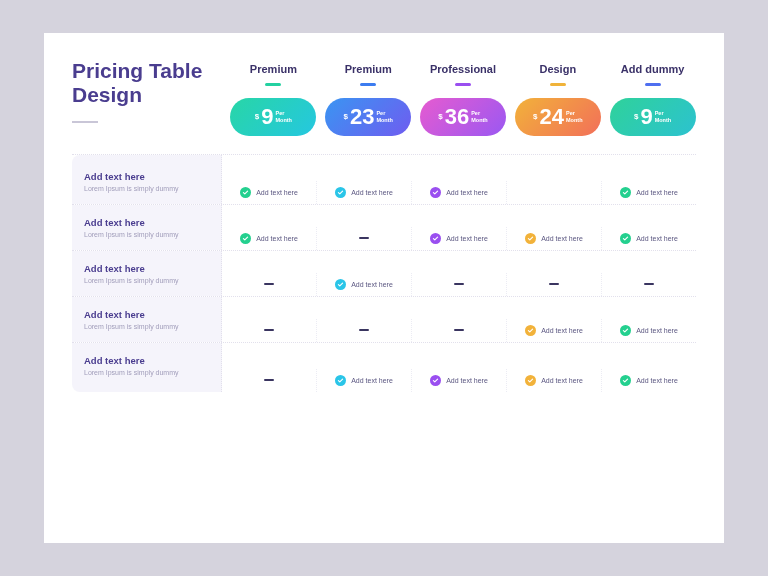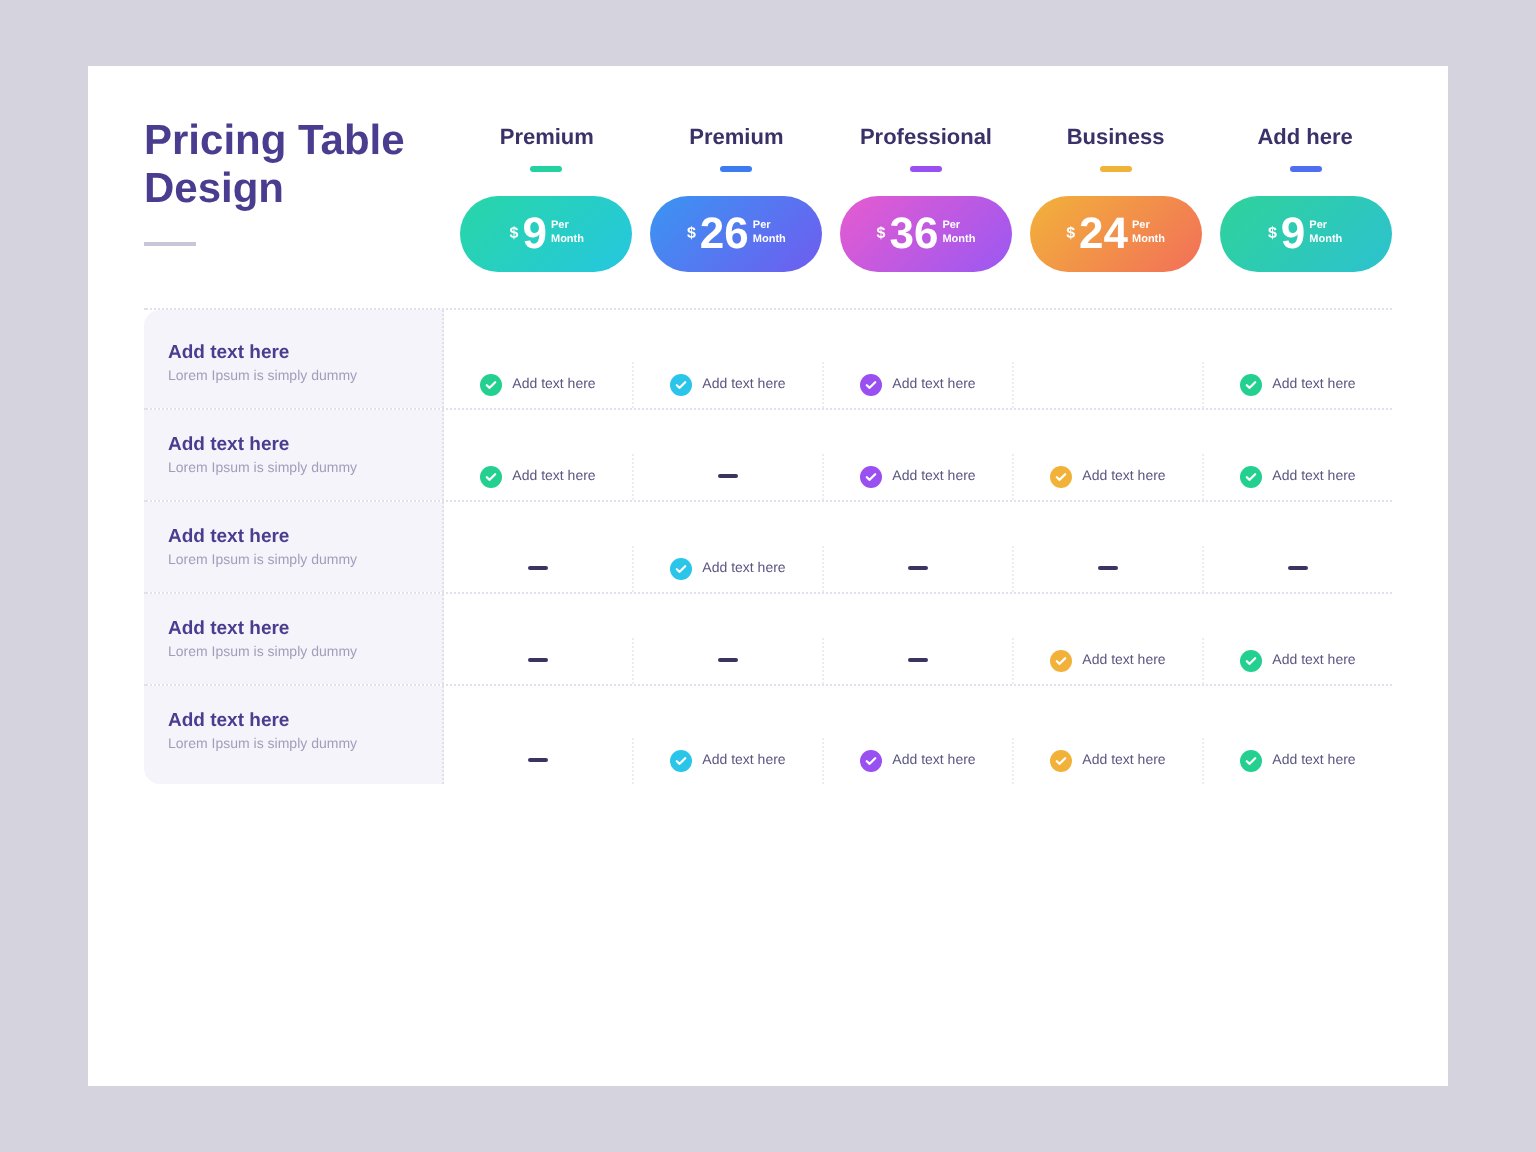--- a/index.html
+++ b/index.html
@@ -178,49 +178,49 @@
               <span class="per">Per<br>Month</span>
             </div>
           </div>
         </div>
         <div class="plan">
           <div class="plan-name">Premium</div>
           <div class="plan-under c-business"></div>
           <div class="pill g-business">
             <div class="pill-inner">
               <span class="dollar">$</span>
-              <span class="amount">26</span>
+              <span class="amount">23</span>
               <span class="per">Per<br>Month</span>
             </div>
           </div>
         </div>
         <div class="plan">
           <div class="plan-name">Professional</div>
           <div class="plan-under c-pro"></div>
           <div class="pill g-pro">
             <div class="pill-inner">
               <span class="dollar">$</span>
               <span class="amount">36</span>
               <span class="per">Per<br>Month</span>
             </div>
           </div>
         </div>
         <div class="plan">
-          <div class="plan-name">Business</div>
+          <div class="plan-name">Design</div>
           <div class="plan-under c-premium"></div>
           <div class="pill g-premium">
             <div class="pill-inner">
               <span class="dollar">$</span>
               <span class="amount">24</span>
               <span class="per">Per<br>Month</span>
             </div>
           </div>
         </div>
         <div class="plan">
-          <div class="plan-name">Add here</div>
+          <div class="plan-name">Add dummy</div>
           <div class="plan-under c-add"></div>
           <div class="pill g-add">
             <div class="pill-inner">
               <span class="dollar">$</span>
               <span class="amount">9</span>
               <span class="per">Per<br>Month</span>
             </div>
           </div>
         </div>
       </div>

